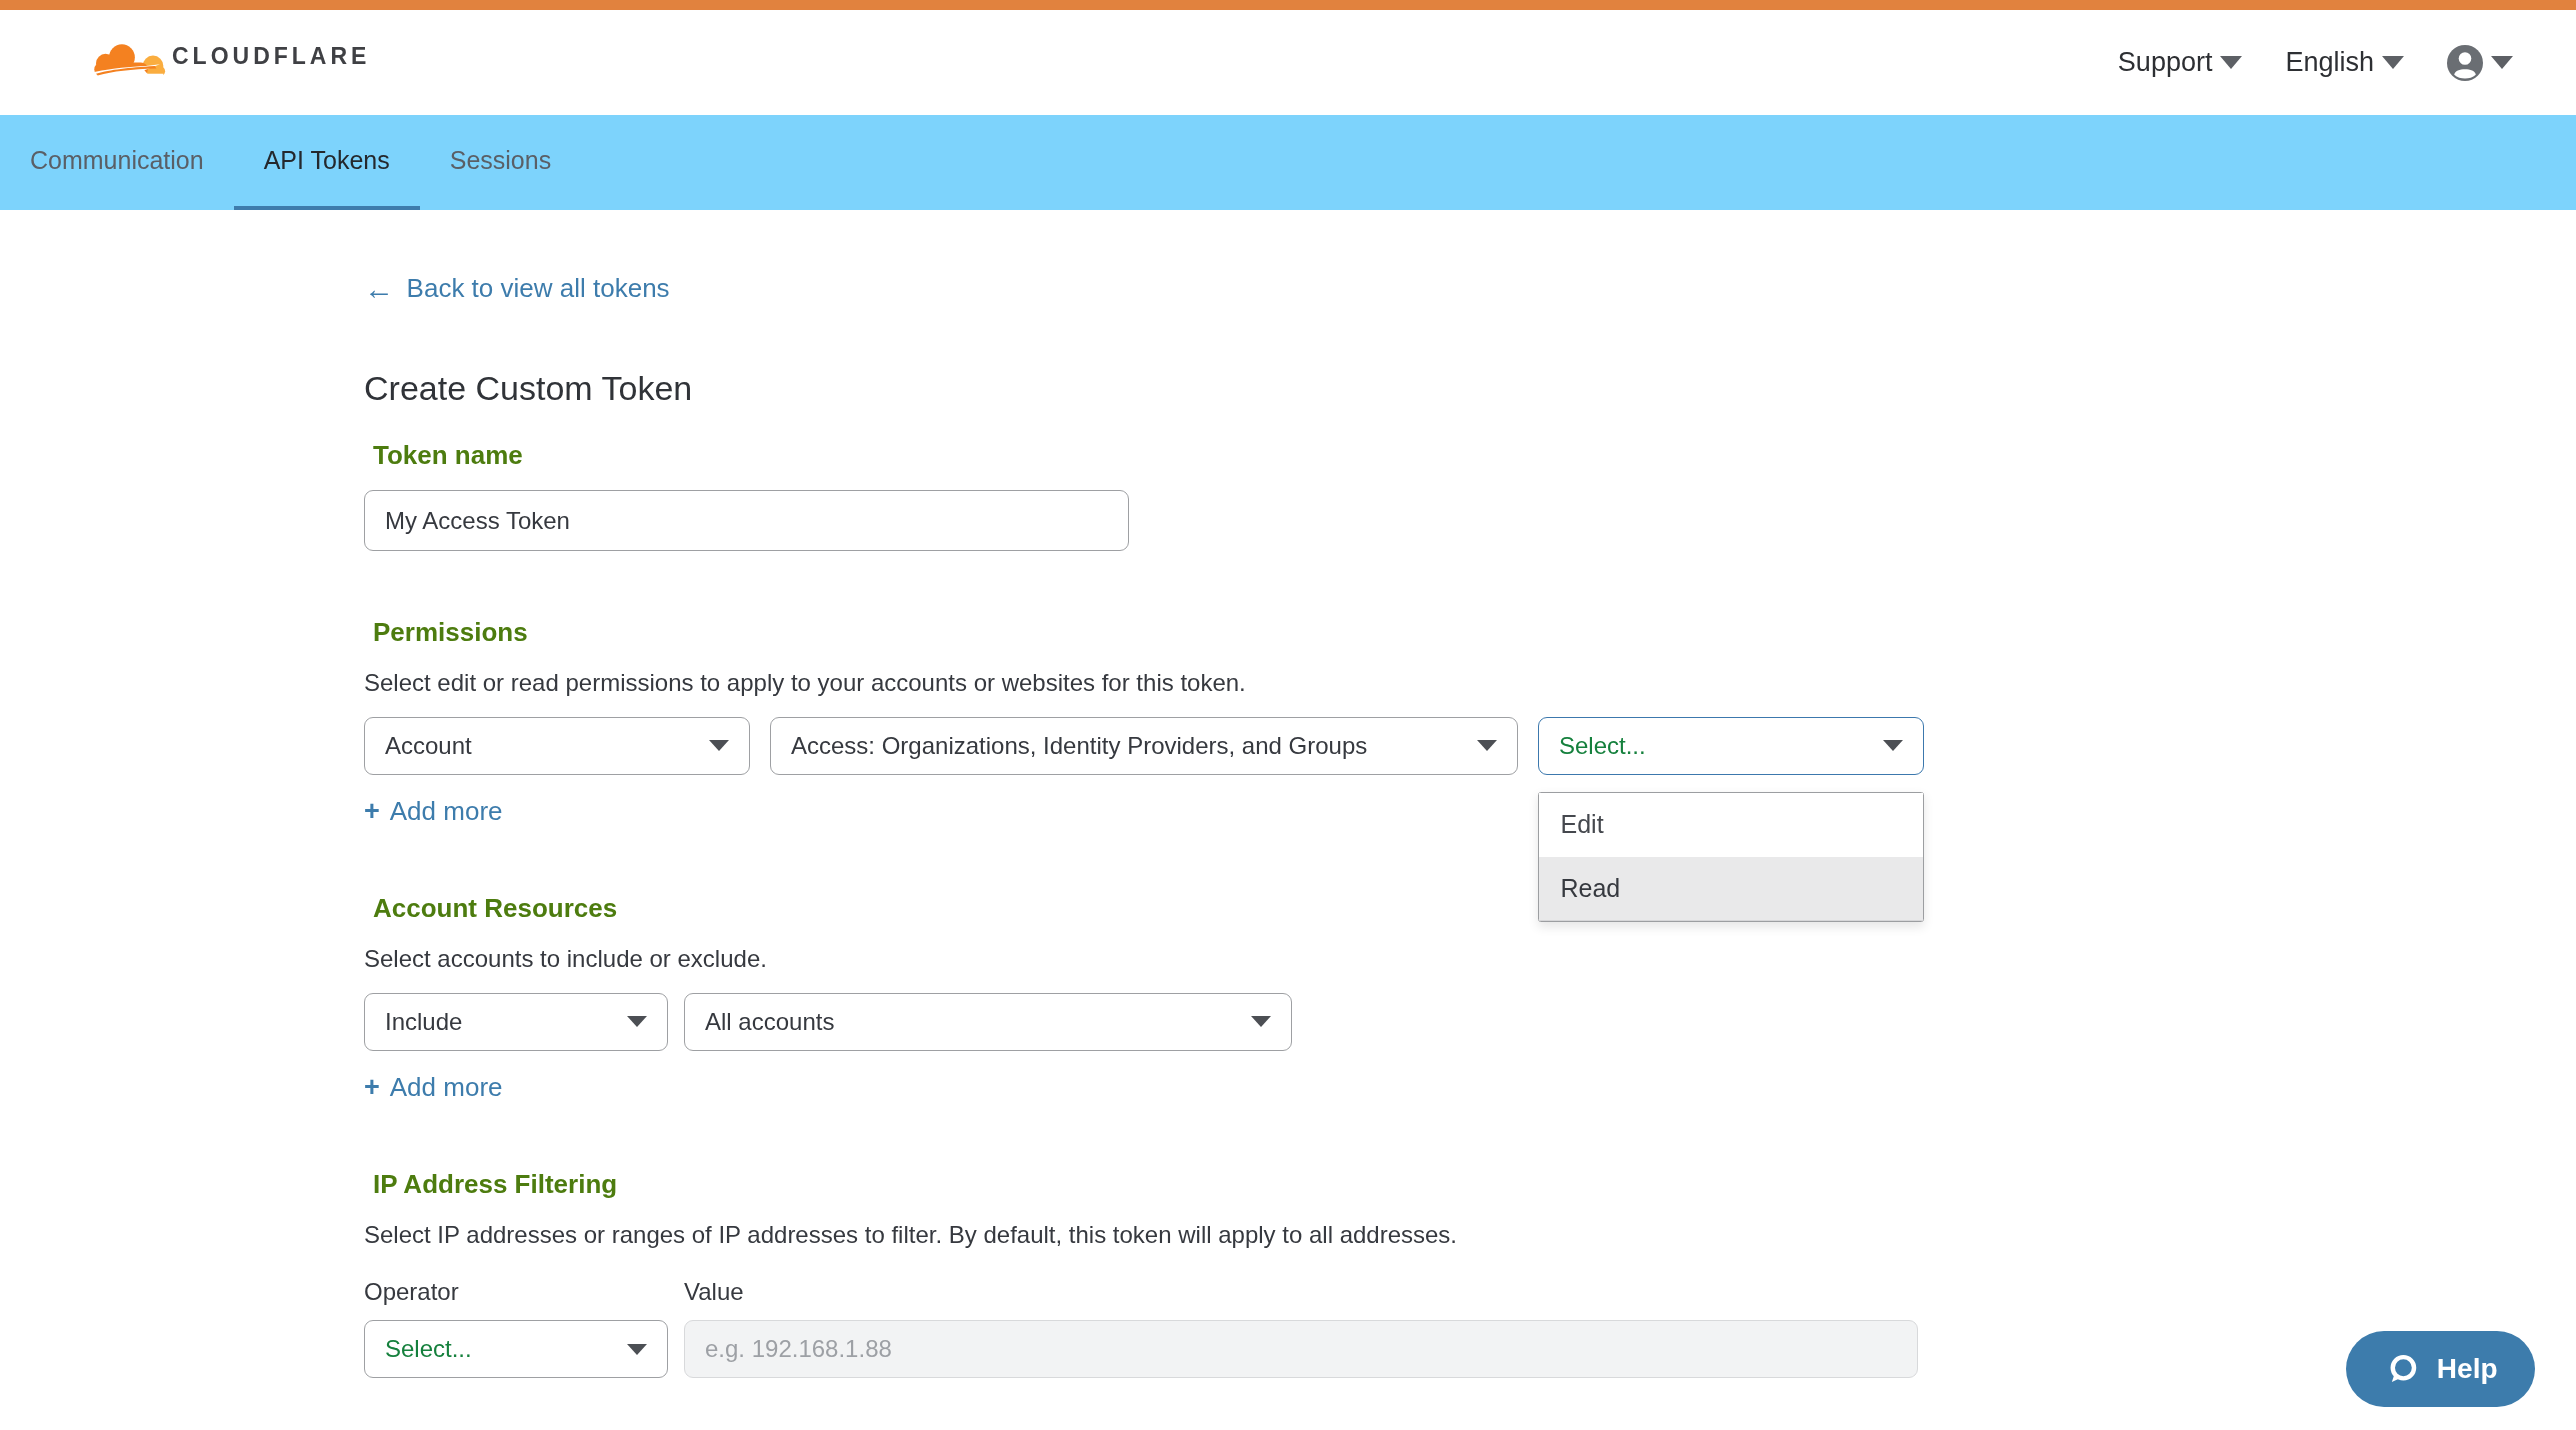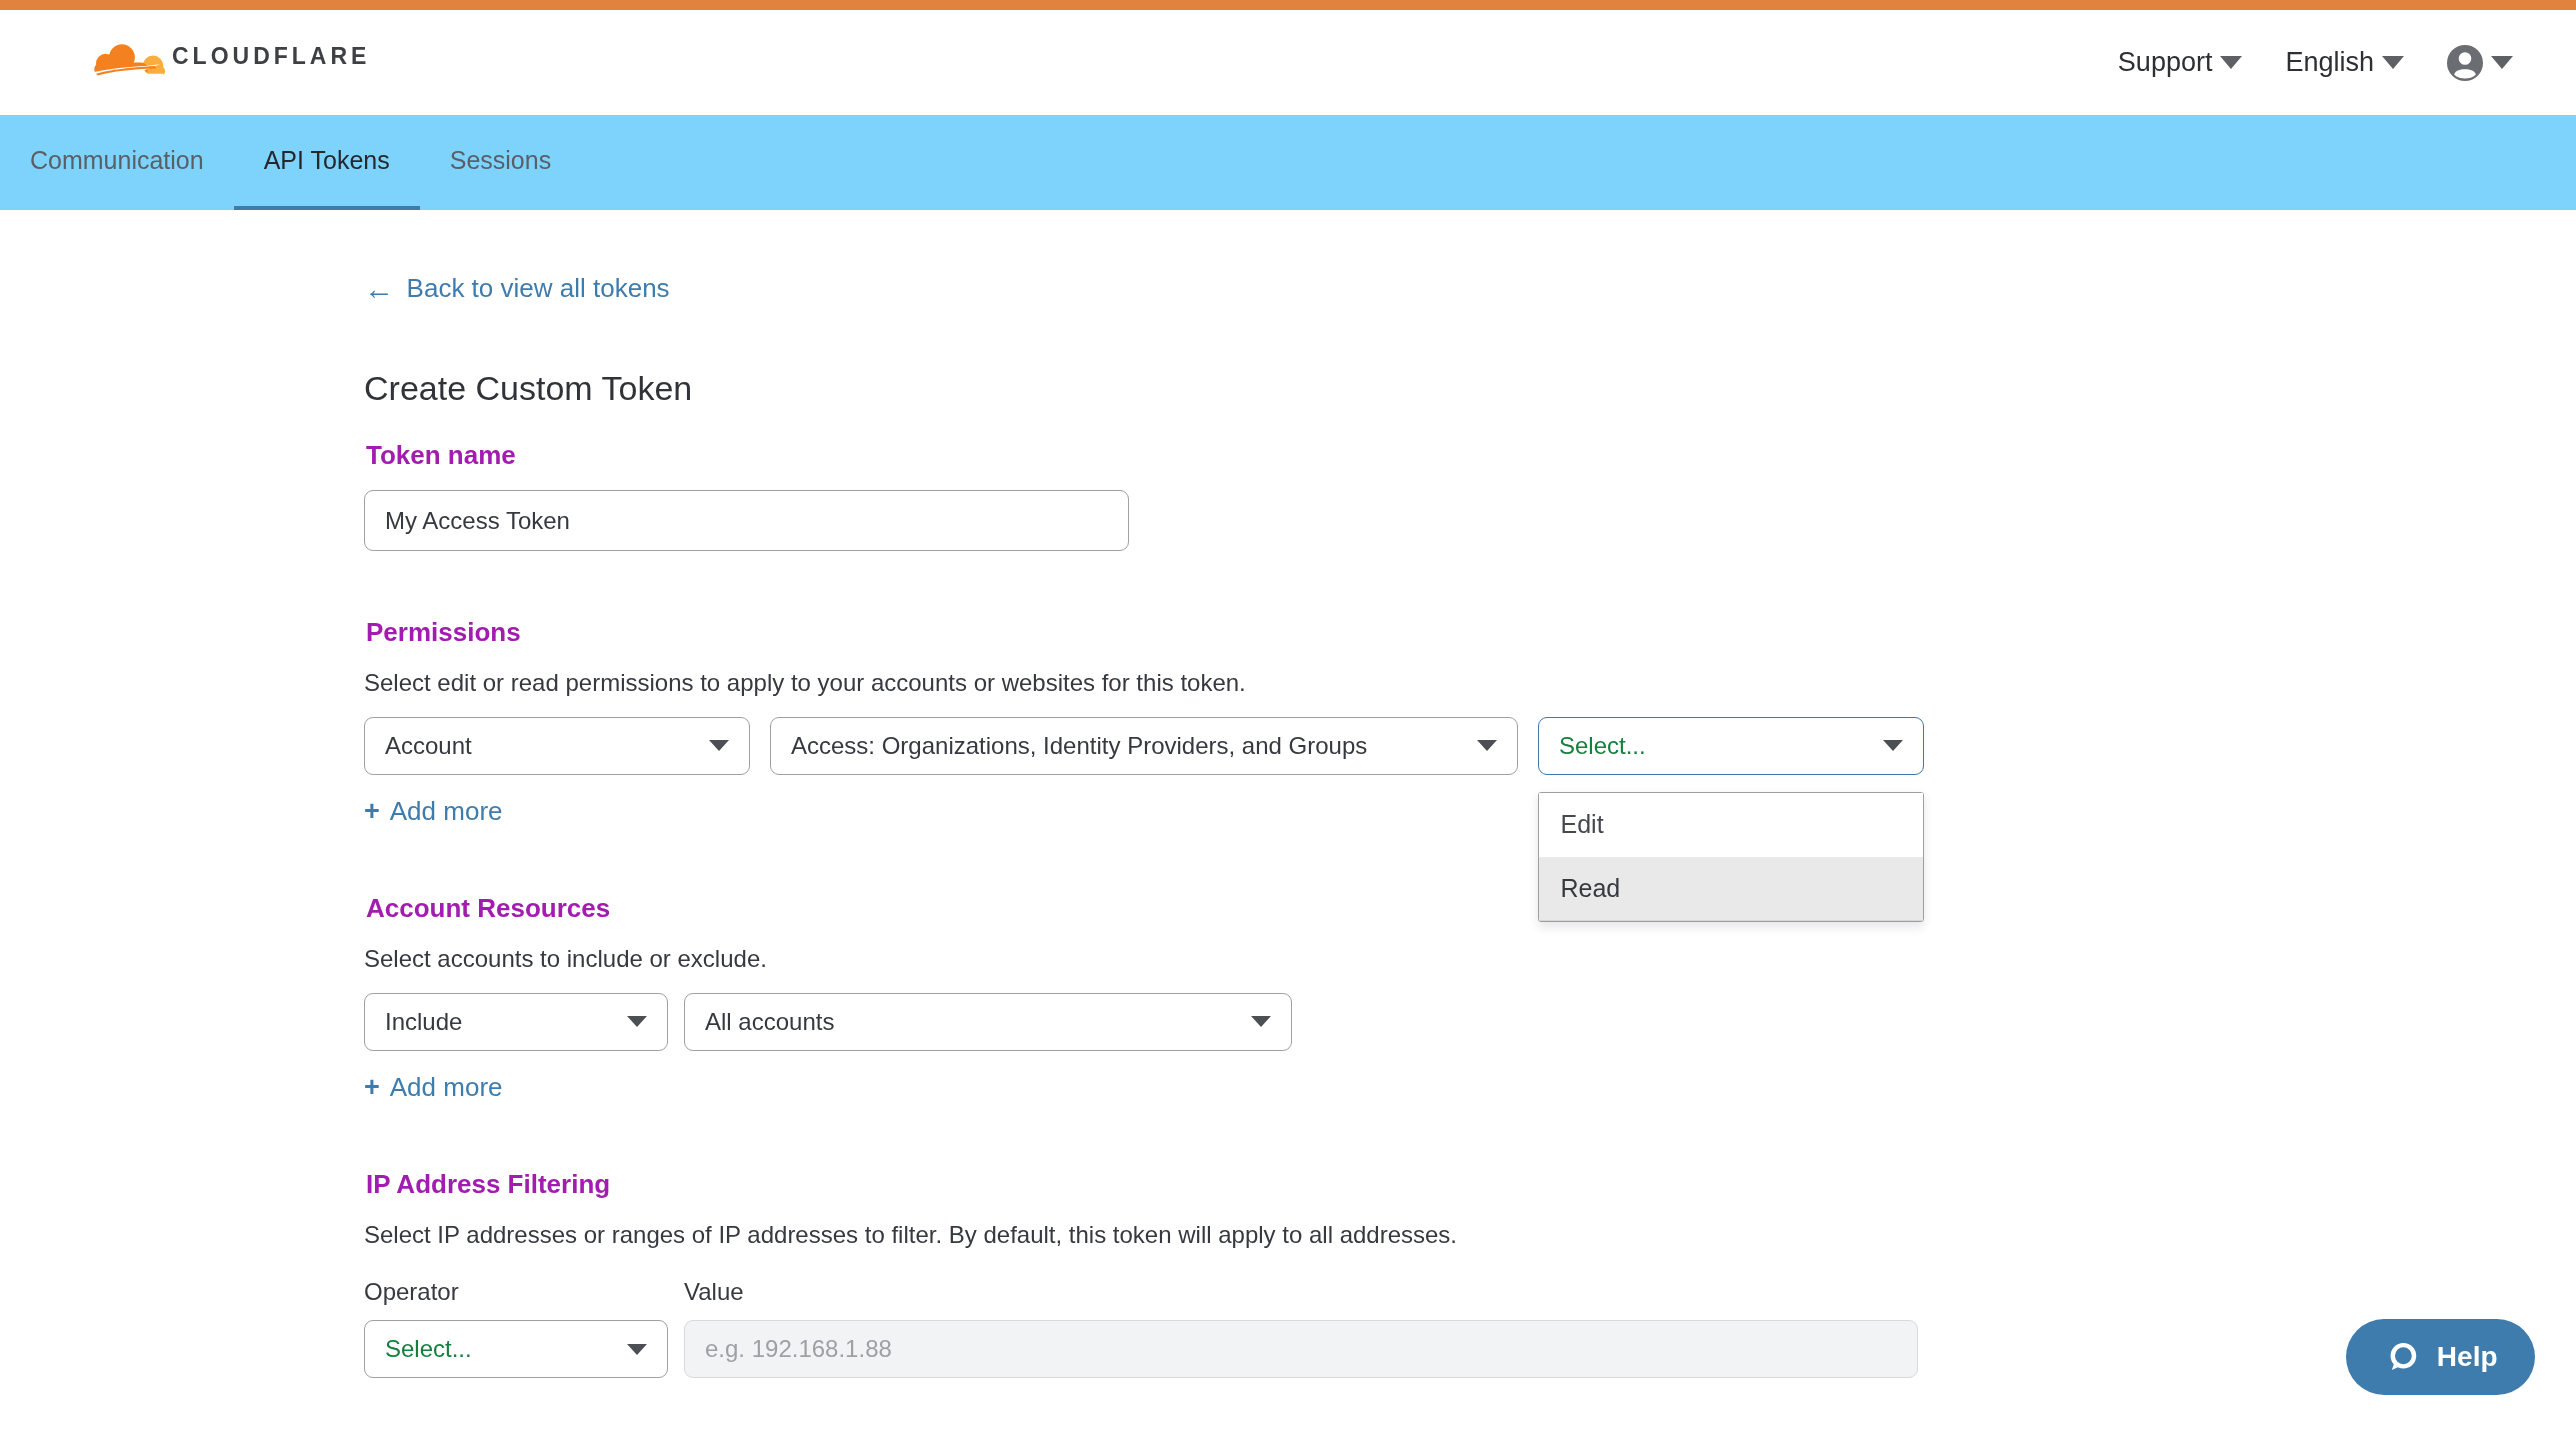--- a/index.html
+++ b/index.html
@@ -31,21 +31,21 @@
   .tab.active { color:#24282d; border-bottom-color:#3e7cac; }
 
   
   .content { padding-left:364px; }
 
   .back-link { margin-top:63px; display:flex; align-items:center; gap:12.6px; font-size:26px; color:#3d7cac; width:max-content; cursor:pointer; }
   .back-arrow { font-size:30px; line-height:1; }
 
   h1.page-title { margin:65px 0 0; font-size:34px; font-weight:400; color:#303338; }
 
-  .section-heading { font-size:26px; font-weight:600; color:#a21caf; margin:2px; }
+  .section-heading { font-size:26px; font-weight:600; color:#4d7c0f; margin:9px; }
   .mt-token { margin-top:32px; }
   .mt-section { margin-top:66px; }
   .desc { font-size:24px; color:#36393f; margin:20.6px 0 0; }
 
   .text-input {
     margin-top:19px; width:765px; height:61px;
     border:1.8px solid #9ea0a3; border-radius:9px;
     font-size:24px; color:#36393f; padding:0 20px;
     font-family:Liberation Sans, sans-serif; outline:none; background:#fff; display:block;
   }
@@ -85,21 +85,21 @@
   .label-operator { width:320px; }
 
   .value-input {
     width:1234px; height:58px; background:#f2f3f4;
     border:1.8px solid #d8d9db; border-radius:9px;
     font-size:24px; padding:0 20px; color:#36393f; font-family:inherit; outline:none;
   }
   .value-input::placeholder { color:#9da0a5; }
 
   .help-button {
-    position:absolute; right:41px; bottom:36px; width:189px; height:76px;
+    position:absolute; right:41px; bottom:24px; width:189px; height:76px;
     border-radius:39px; background:#3d7cac; color:#fff;
     display:flex; align-items:center; justify-content:center; gap:14.4px;
     font-size:28px; font-weight:bold; cursor:pointer; border:none;
   }
   .help-button svg { width:39px; height:39px; display:block; }
 </style>
 </head>
 <body>
 
 <div class="topbar"></div>

